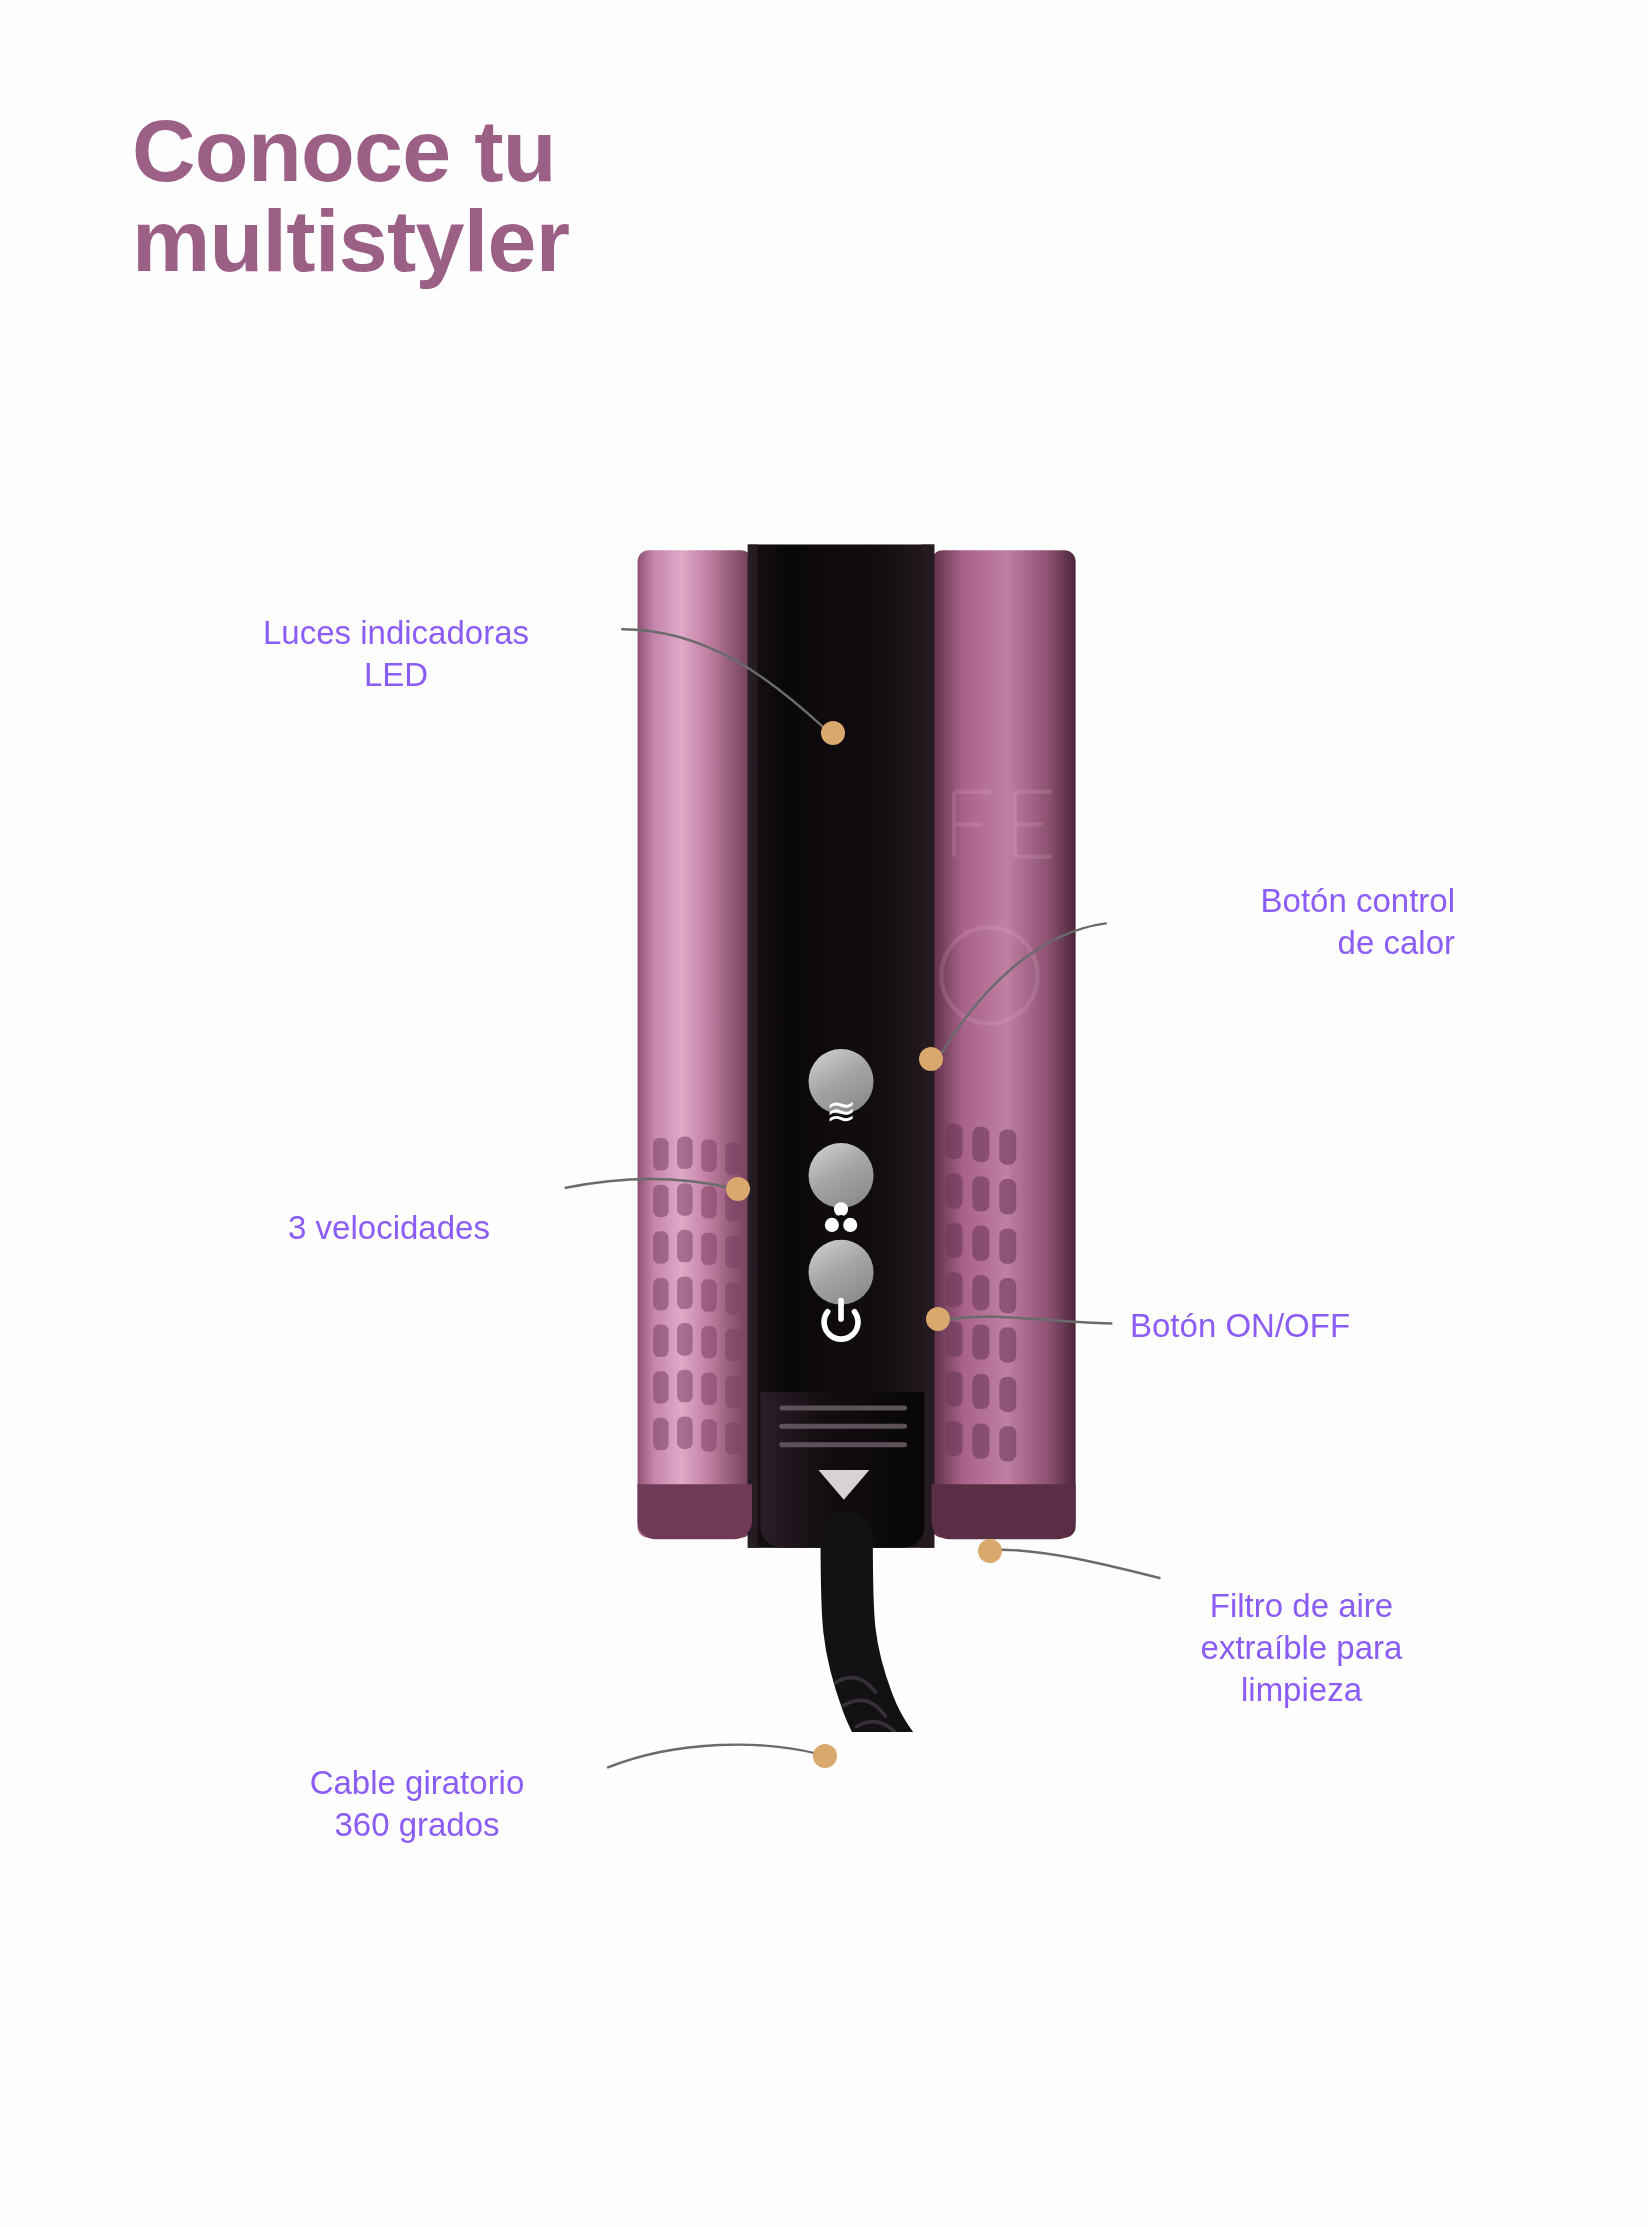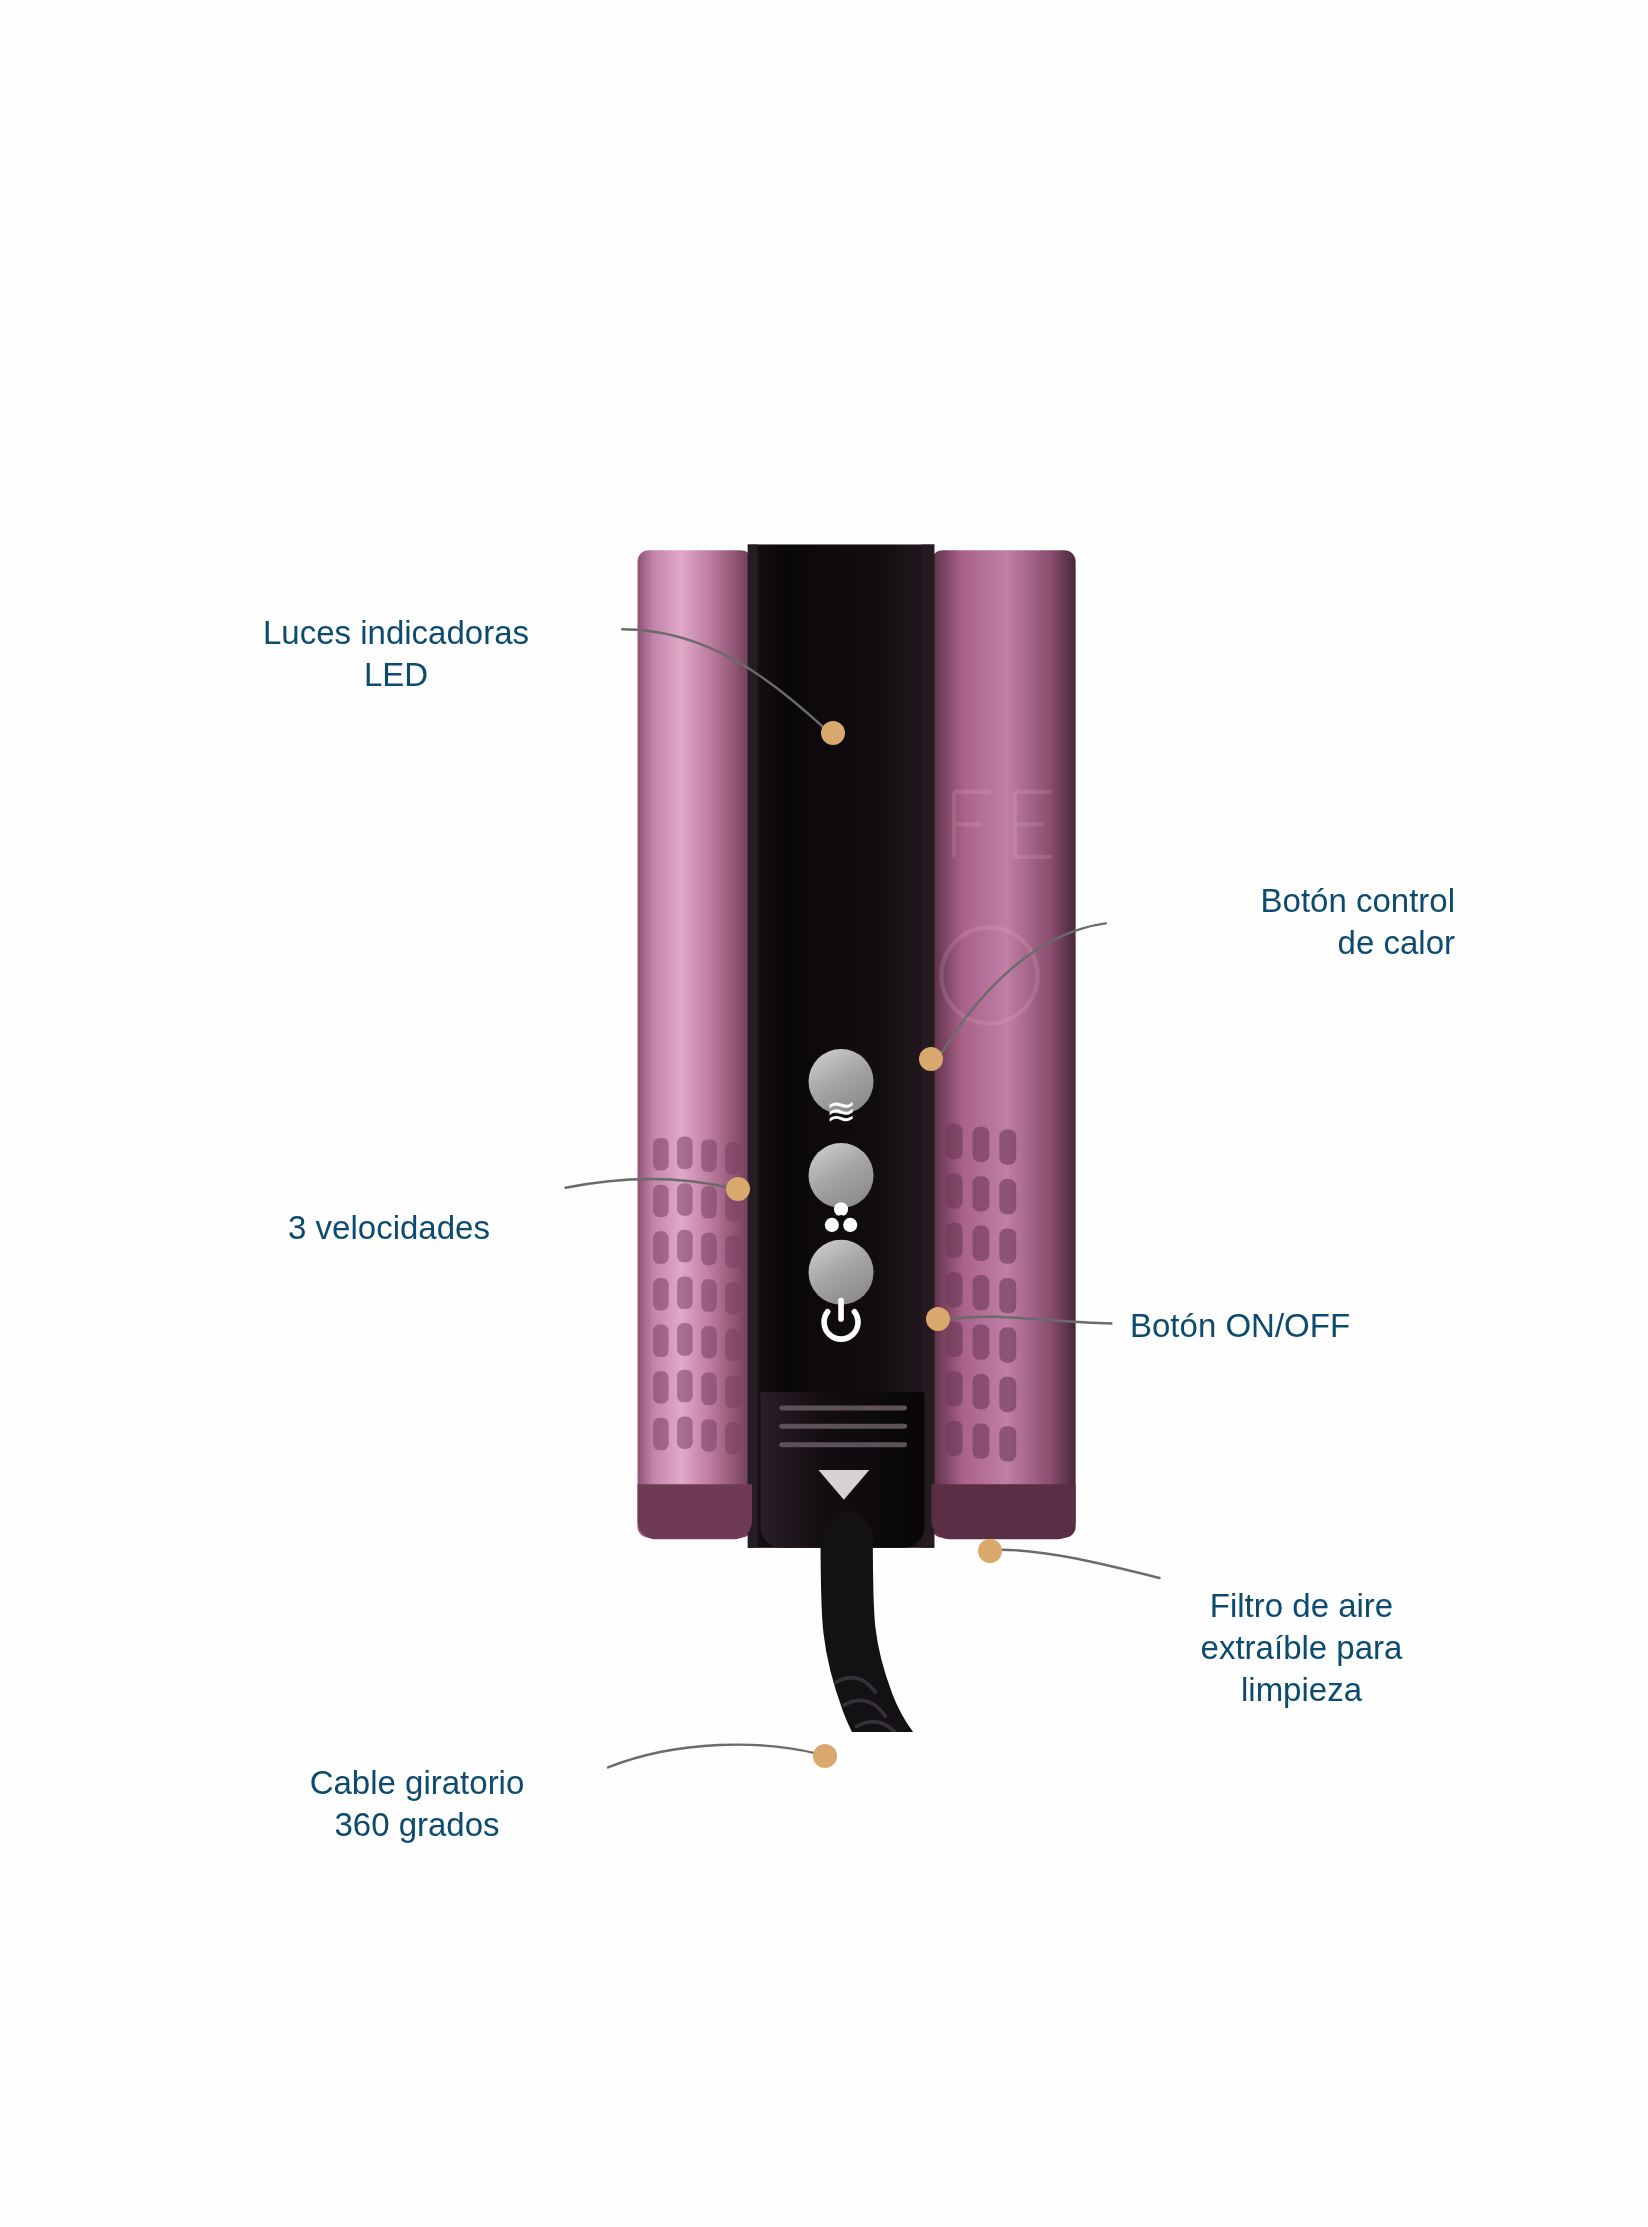--- a/index.html
+++ b/index.html
@@ -33,21 +33,21 @@
     font-size: 88px;
     font-weight: bold;
     line-height: 1.02;
     letter-spacing: -0.7px;
     white-space: pre-line;
   }
 
   
   .callout {
     position: absolute;
-    color: #0c4a6e;
+    color: #8b5cf6;
     font-size: 33px;
     line-height: 1.28;
     white-space: pre-line;
   }
   .callout.right { text-align: left; }
   .callout.left  { text-align: center; }
 
   
   .dot {
     position: absolute;
@@ -73,20 +73,22 @@
     top: 544px;
     width: 537px;
     height: 1188px;
   }
 </style>
 </head>
 <body>
 
 <div id="stage">
 
+  <div id="title">Conoce tu
+multistyler</div>
 
   <div id="device">
     <svg width="537" height="1188" viewBox="0 0 760 1680" xmlns="http://www.w3.org/2000/svg">
       <defs>
         <linearGradient id="leftBody" x1="0" y1="0" x2="1" y2="0">
           <stop offset="0%" stop-color="#8e5274"></stop>
           <stop offset="14%" stop-color="#c484ab"></stop>
           <stop offset="38%" stop-color="#e0a9c8"></stop>
           <stop offset="62%" stop-color="#c07ea2"></stop>
           <stop offset="100%" stop-color="#6d3b55"></stop>

